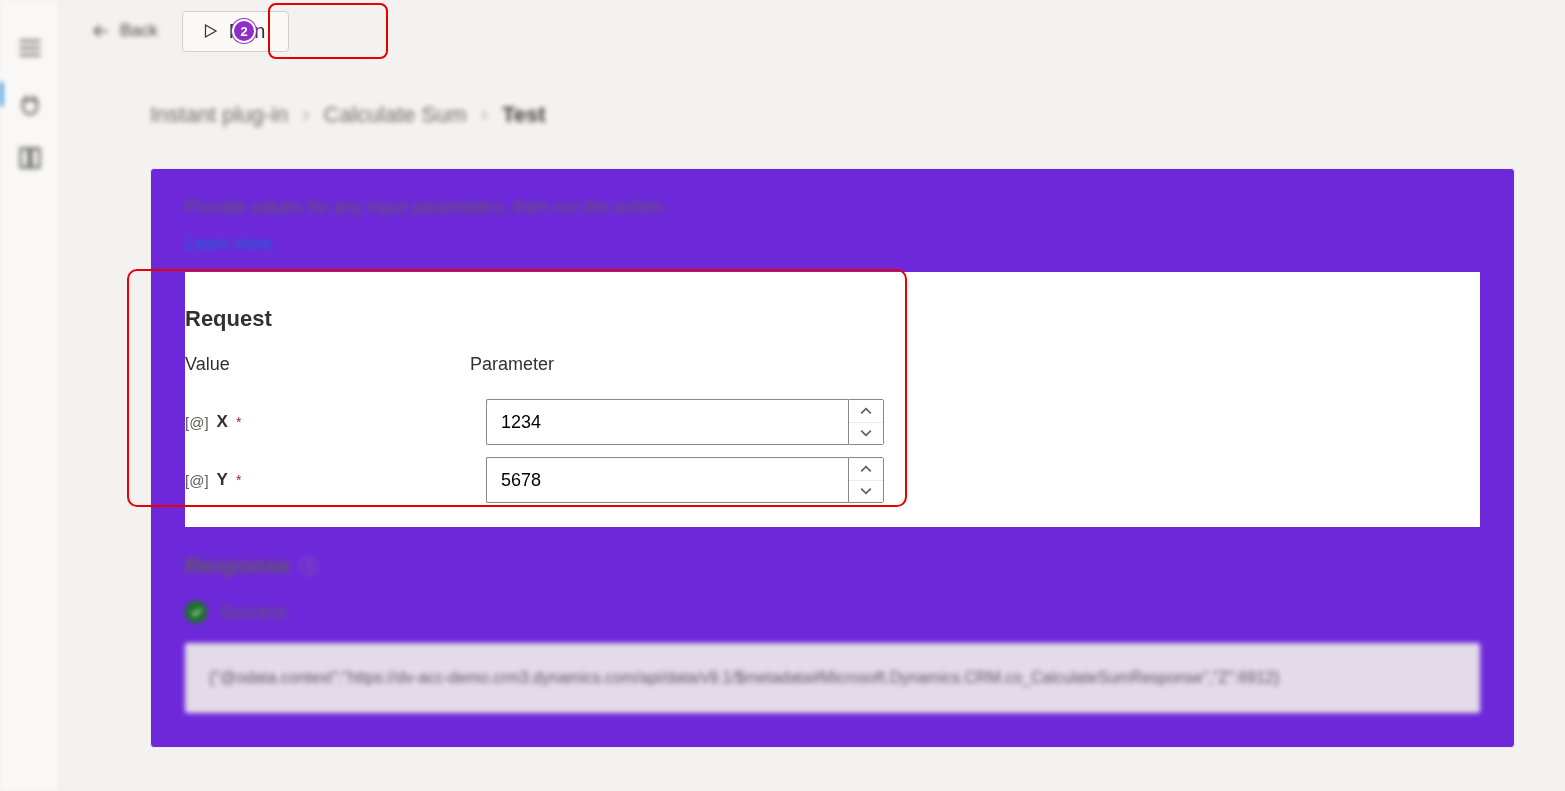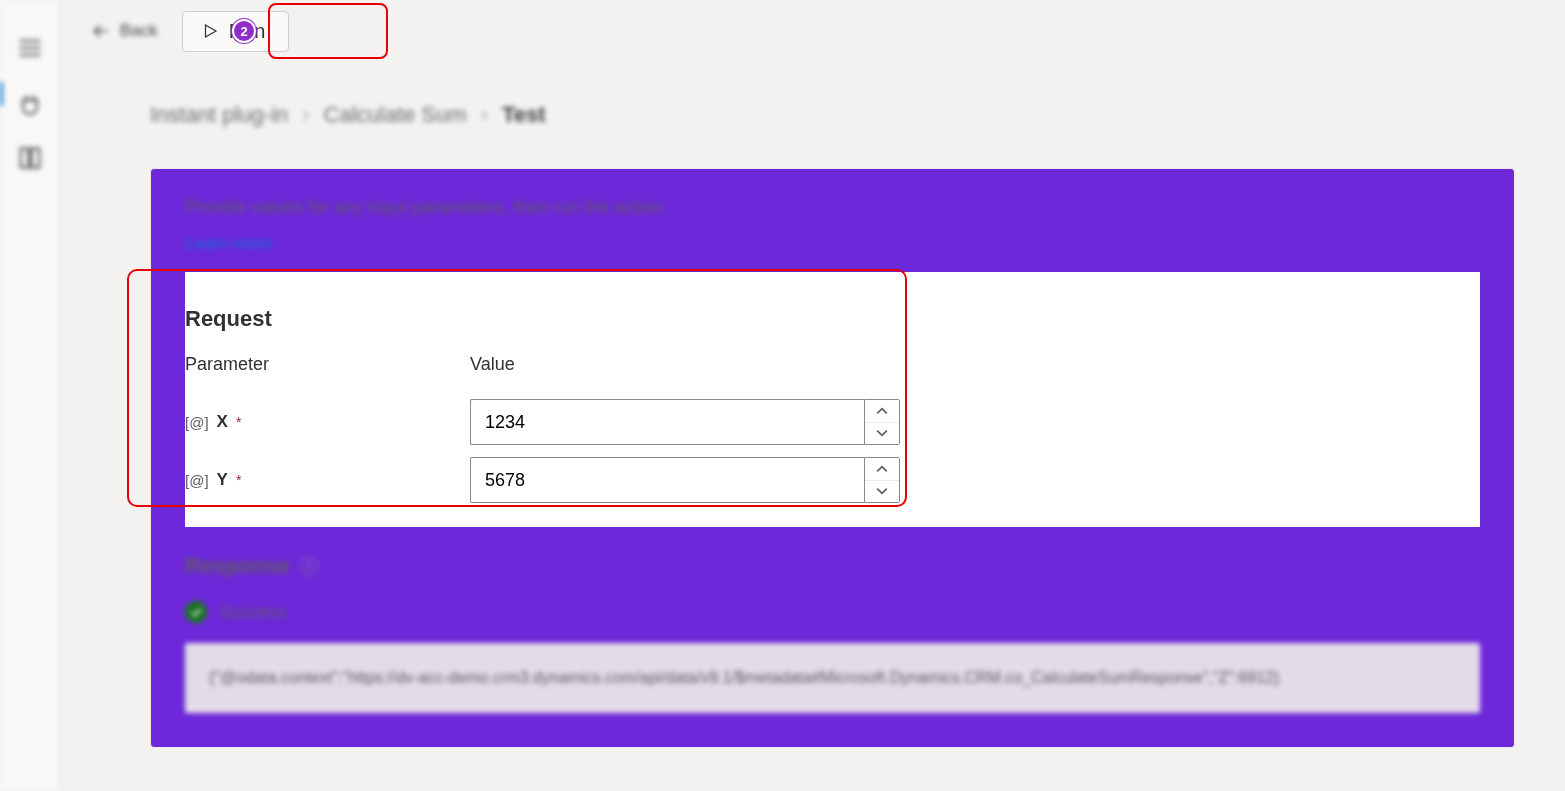--- a/index.html
+++ b/index.html
@@ -98,21 +98,21 @@
   }
   .hdr { font-size:18px; color:#323130; margin-bottom:18px; }
   .param-row { display:contents; }
   .param-label {
     display:flex; align-items:center; gap:8px; font-size:17px; color:#323130;
     padding:10px 0;
   }
   .param-label .at { color:#605e5c; font-size:15px; }
   .param-label .req { color:#a4262c; font-size:14px; }
   .num-wrap {
-    display:flex; margin:6px 0;
+    display:flex; margin:6px 16px;
   }
   .num-input {
     flex:1; height:46px; font-size:18px; padding:0 14px;
     border:1px solid #8a8886; border-right:none; border-radius:2px 0 0 2px;
     outline:none; background:#fff;
   }
   .spin {
     width:36px; border:1px solid #8a8886; border-radius:0 2px 2px 0;
     display:flex; flex-direction:column;
   }
@@ -206,22 +206,22 @@
 
       <div class="panel" style="position:relative;">
         <div class="blur">
           <div class="descr">Provide values for any input parameters, then run the action.</div>
           <a href="#" class="learn">Learn more</a>
         </div>
 
         <div class="crisp" style="position:relative; background:#fff; margin-top:18px; padding:8px 0 18px 0;">
           <div class="section-h">Request</div>
           <div class="req-grid">
+            <div class="hdr">Value</div>
             <div class="hdr">Parameter</div>
-            <div class="hdr">Value</div>
 
             <div class="param-row">
               <div class="param-label">
                 <span class="at">[@]</span>
                 <strong>X</strong>
                 <span class="req">*</span>
               </div>
               <div class="num-wrap">
                 <input class="num-input" type="text" value="1234" style="">
                 <div class="spin">

